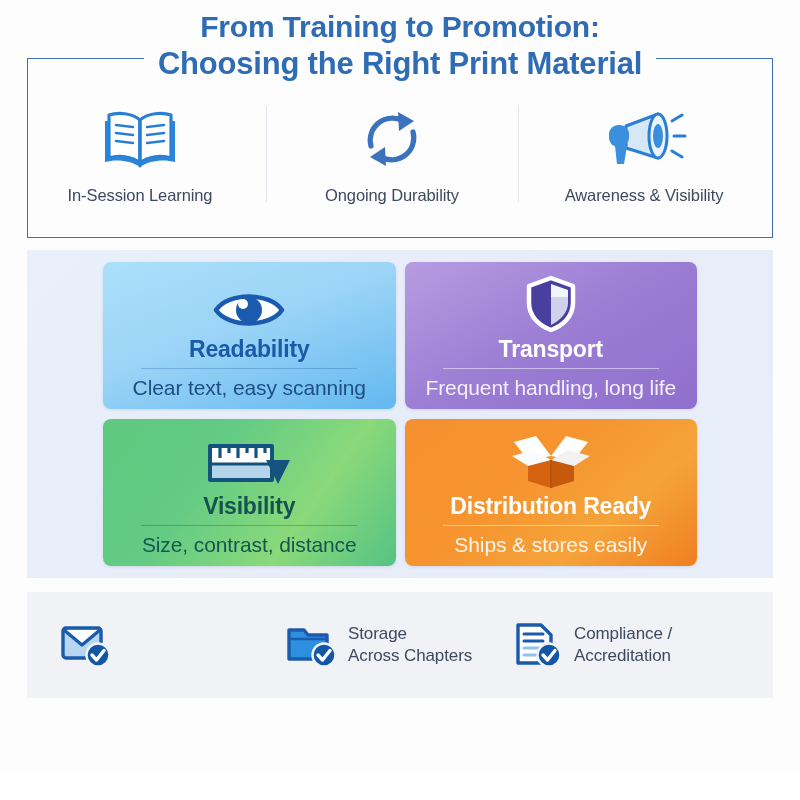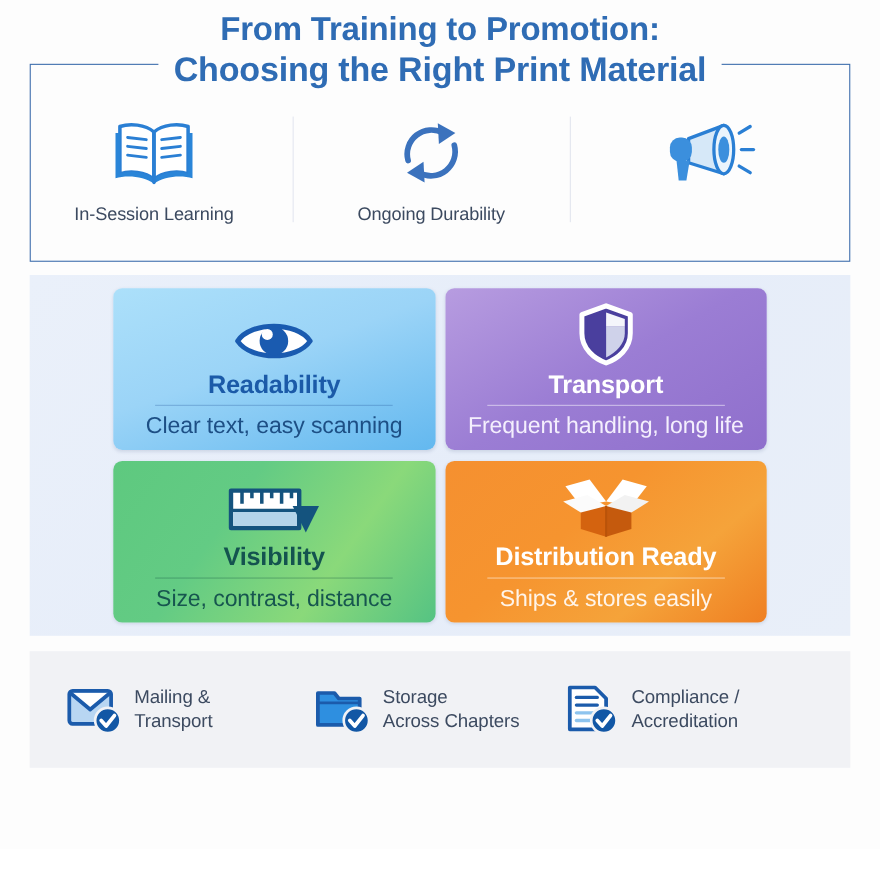--- a/index.html
+++ b/index.html
@@ -268,20 +268,21 @@
           <ellipse cx="58" cy="28" rx="5" ry="12" fill="#3b8fdd"></ellipse>
           <rect x="9" y="17" width="20" height="22" rx="9" fill="#3b8fdd"></rect>
           <path d="M15 38 L27 38 L24 56 L17 56 Z" fill="#3b8fdd"></path>
           <g stroke="#2a7fd4" stroke-width="3" stroke-linecap="round">
             <line x1="72" y1="13" x2="82" y2="7"></line>
             <line x1="74" y1="28" x2="85" y2="28"></line>
             <line x1="72" y1="43" x2="82" y2="49"></line>
           </g>
         </svg>
       </div>
+      <div class="hdr-label">Awareness &amp; Visibility</div>
     </div>
 
   </div>
 
   <div id="card-panel">
 
     <div class="card" id="card-readability">
       <div class="card-icon">
         <svg width="74" height="46" viewBox="0 0 74 46">
           <path d="M4 23 C16 5, 58 5, 70 23 C58 41, 16 41, 4 23 Z" fill="#ffffff" stroke="#1a5bb0" stroke-width="4.5" stroke-linejoin="round"></path>
@@ -353,24 +354,20 @@
 
     <div class="btm-item">
       <div class="btm-icon">
         <svg width="50" height="48" viewBox="0 0 50 48">
           <rect x="2" y="7" width="38" height="30" rx="3" fill="#b8d6f2" stroke="#1b5bab" stroke-width="3.4"></rect>
           <path d="M3 9 L21 24 L39 9" fill="#ffffff" stroke="#1b5bab" stroke-width="3.4" stroke-linejoin="round"></path>
           <circle cx="37" cy="34" r="11.5" fill="#1257a5" stroke="#f1f2f5" stroke-width="2.4"></circle>
           <path d="M31 34 L35.5 39 L43 29.5" fill="none" stroke="#ffffff" stroke-width="3.4" stroke-linecap="round" stroke-linejoin="round"></path>
         </svg>
       </div>
-      <div class="btm-label">
-        <span>Mailing &amp;</span>
-        <span>Transport</span>
-      </div>
     </div>
 
     <div class="btm-item">
       <div class="btm-icon">
         <svg width="50" height="48" viewBox="0 0 50 48">
           <path d="M2 9 L17 9 L21 14 L40 14 L40 38 L2 38 Z" fill="#2e8fe0" stroke="#1b5bab" stroke-width="3.4" stroke-linejoin="round"></path>
           <path d="M2 18 L40 18" stroke="#1b5bab" stroke-width="2.6"></path>
           <circle cx="37" cy="34" r="11.5" fill="#1257a5" stroke="#f1f2f5" stroke-width="2.4"></circle>
           <path d="M31 34 L35.5 39 L43 29.5" fill="none" stroke="#ffffff" stroke-width="3.4" stroke-linecap="round" stroke-linejoin="round"></path>
         </svg>

